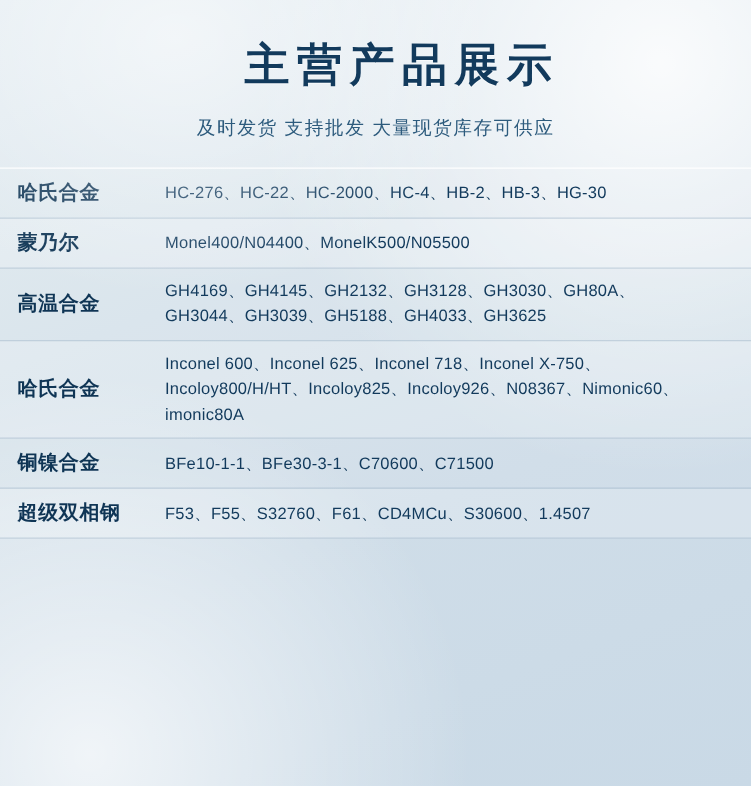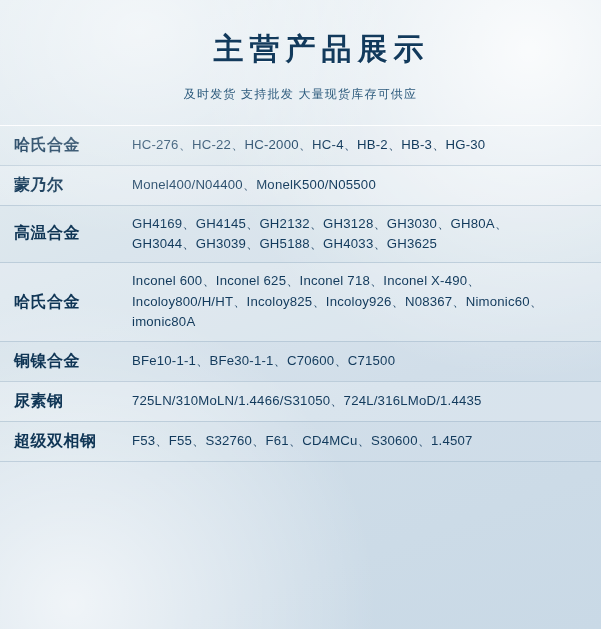--- a/index.html
+++ b/index.html
@@ -32,31 +32,31 @@
     pointer-events: none;
   }
 
   .header {
     position: relative;
     text-align: center;
     padding-top: 30px;
   }
   .title {
     font-family: "Liberation Serif", serif;
-    font-size: 30px;
+    font-size: 36px;
     font-weight: bold;
     color: #123a5c;
     letter-spacing: 6px;
     line-height: 1.25;
     text-shadow: 0 1px 0 rgba(255,255,255,0.6);
     padding-left: 42px;
   }
   .subtitle {
     margin-top: 18px;
-    font-size: 12px;
+    font-size: 15px;
     color: #2d5b7d;
     letter-spacing: 1.2px;
   }
 
   .table {
     margin-top: 22px;
     width: 601px;
     border-collapse: collapse;
     table-layout: fixed;
   }
@@ -119,35 +119,29 @@
       <tr>
         <td class="cat">高温合金</td>
         <td class="vals">
           <span class="line">GH4169、GH4145、GH2132、GH3128、GH3030、GH80A、</span>
           <span class="line">GH3044、GH3039、GH5188、GH4033、GH3625</span>
         </td>
       </tr>
       <tr>
         <td class="cat">哈氏合金</td>
         <td class="vals">
-          <span class="line">Inconel 600、Inconel 625、Inconel 718、Inconel X-490、</span>
+          <span class="line">Inconel 600、Inconel 625、Inconel 718、Inconel X-750、</span>
           <span class="line">Incoloy800/H/HT、Incoloy825、Incoloy926、N08367、Nimonic60、</span>
           <span class="line">imonic80A</span>
         </td>
       </tr>
       <tr>
         <td class="cat">铜镍合金</td>
         <td class="vals">
-          <span class="line">BFe10-1-1、BFe30-1-1、C70600、C71500</span>
-        </td>
-      </tr>
-      <tr>
-        <td class="cat">尿素钢</td>
-        <td class="vals">
-          <span class="line">725LN/310MoLN/1.4466/S31050、724L/316LMoD/1.4435</span>
+          <span class="line">BFe10-1-1、BFe30-3-1、C70600、C71500</span>
         </td>
       </tr>
       <tr>
         <td class="cat">超级双相钢</td>
         <td class="vals">
           <span class="line">F53、F55、S32760、F61、CD4MCu、S30600、1.4507</span>
         </td>
       </tr>
 
     </tbody>

